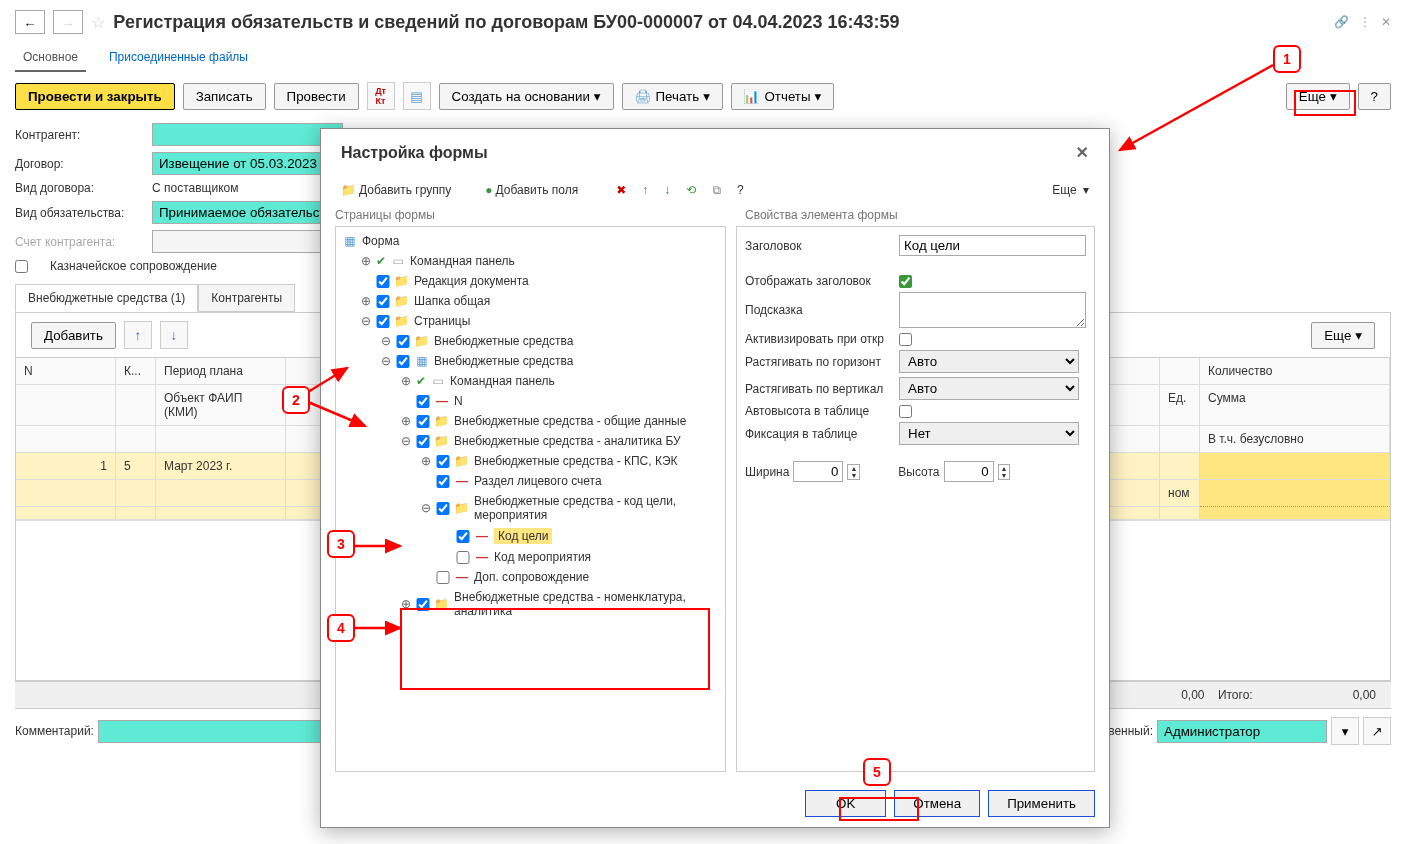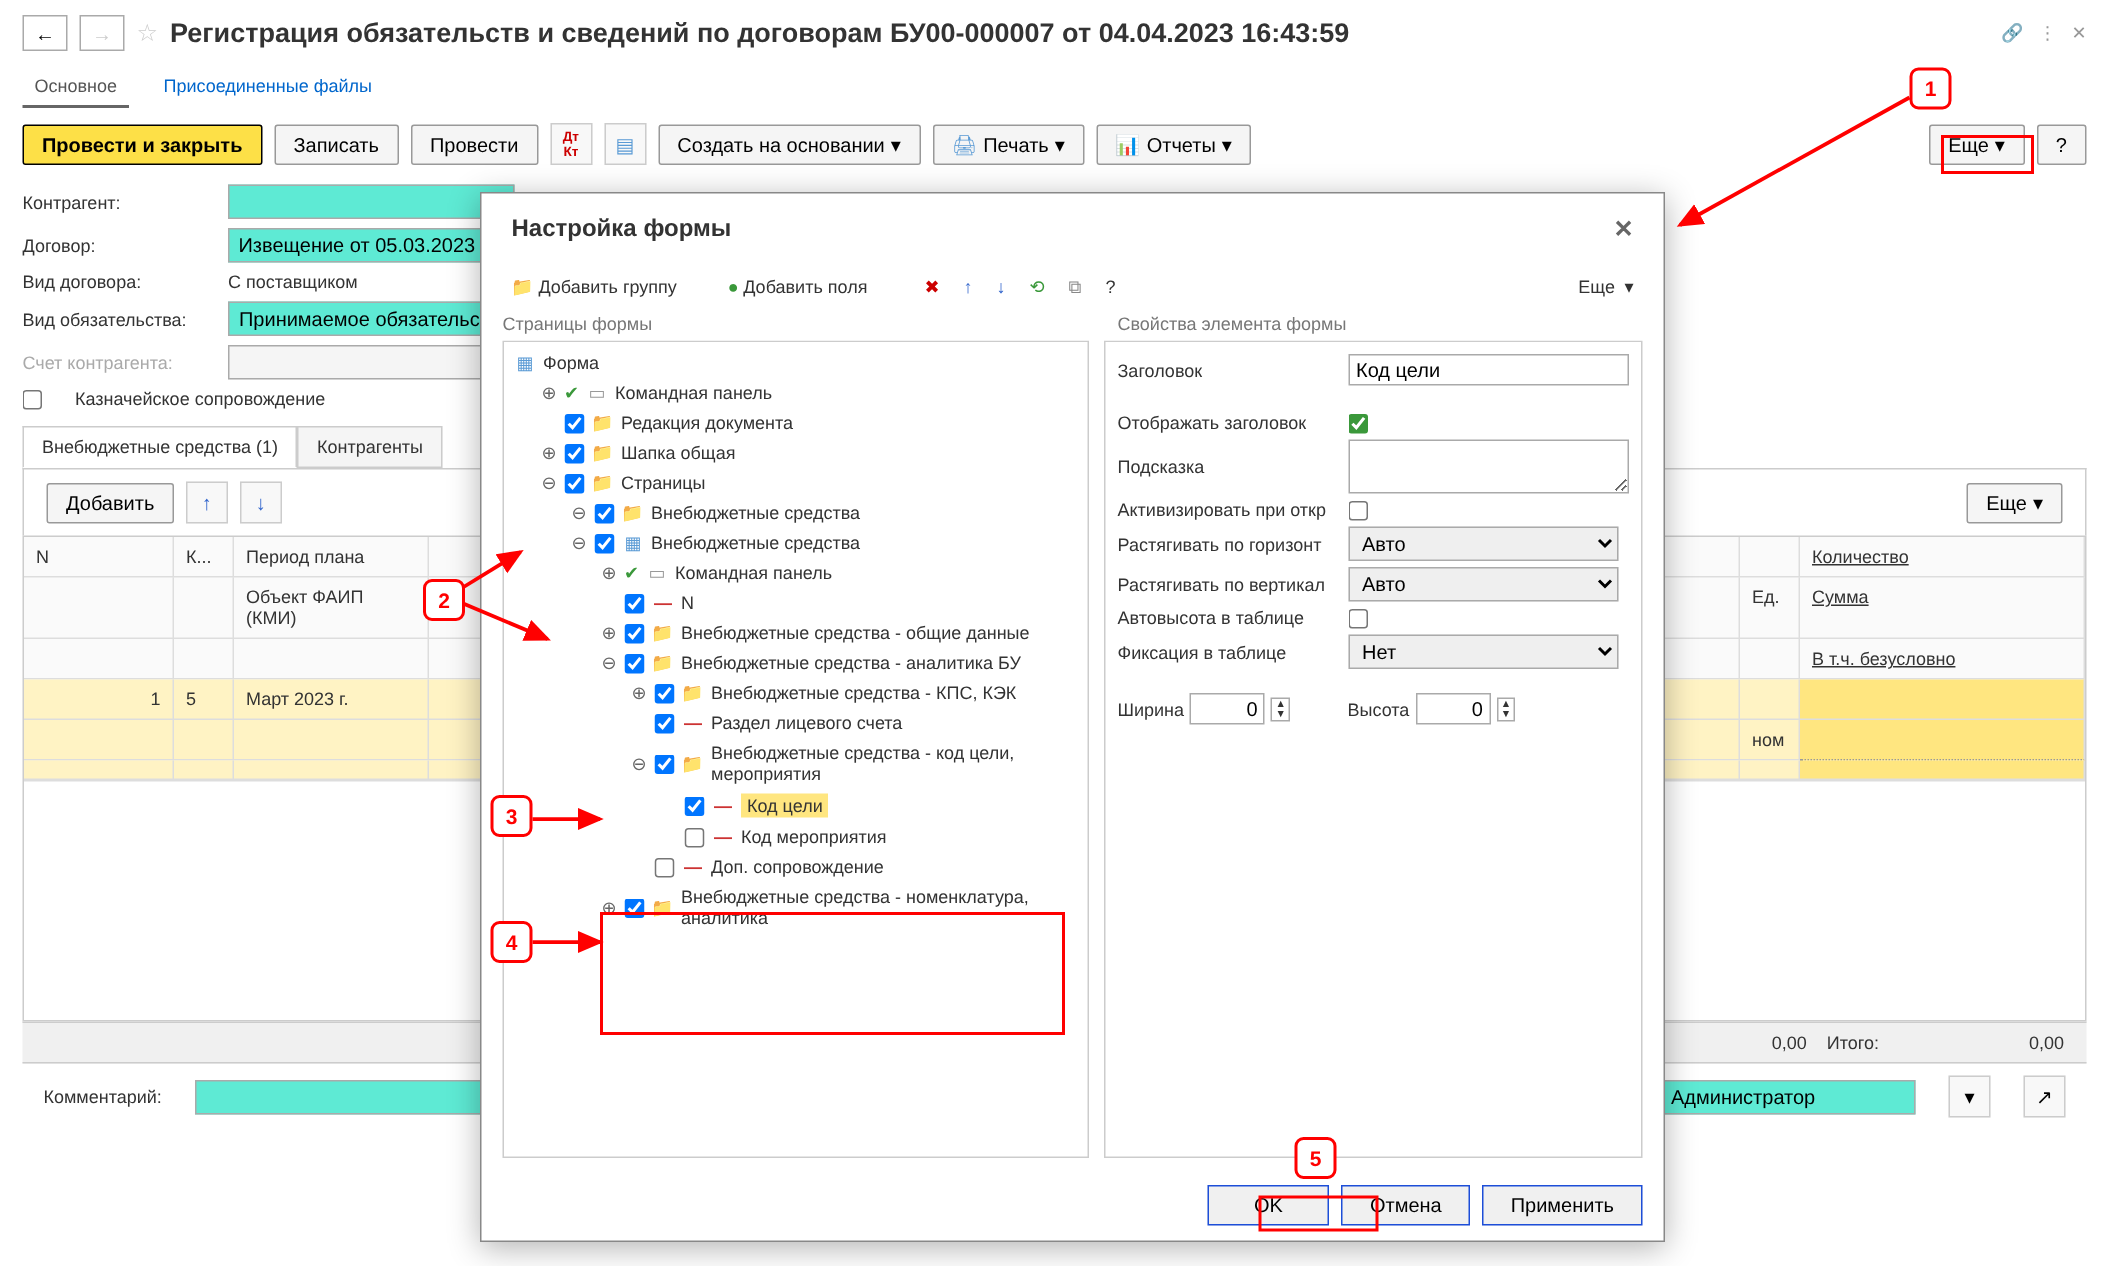--- a/index.html
+++ b/index.html
@@ -24,24 +24,24 @@
 .sec-tab.active { background: #fff; border-bottom-color: #fff; position: relative; z-index: 1; }
 .grid-toolbar { display: flex; gap: 8px; padding: 8px 15px; align-items: center; }
 .grid { margin: 0 15px; border: 1px solid #ccc; }
 .grid-head-row, .grid-row { display: flex; }
 .grid-head-row > div, .grid-row > div { border-right: 1px solid #ddd; border-bottom: 1px solid #ddd; padding: 6px 8px; }
 .col-n { width: 100px; }
 .col-k { width: 40px; }
 .col-period { width: 130px; }
 .col-rest { flex: 1; }
 .col-ed { width: 40px; }
-.col-qty { width: 190px; text-decoration: underline; }
+.col-qty { width: 190px; }
 .grid-row.sel > div { background: #fff3c4; }
 .grid-row.sel > div.hl { background: #ffe680; }
-.footer-row { display: flex; padding: 8px 29px; align-items: center; gap: 22px; }
+.footer-row { display: flex; padding: 8px 15px; align-items: center; gap: 4px; }
 .sum-bar { background: #f0f0f0; padding: 6px 15px; text-align: right; border-top: 1px solid #ccc; border-bottom: 1px solid #ccc; margin: 0 15px; }
 
 .dialog { position: absolute; left: 320px; top: 128px; width: 790px; height: 700px; background: #fff; border: 1px solid #888; box-shadow: 0 4px 20px rgba(0,0,0,0.3); z-index: 100; display: flex; flex-direction: column; }
 .dlg-title { font-size: 16px; font-weight: bold; padding: 14px 20px; display: flex; align-items: center; }
 .dlg-close { margin-left: auto; cursor: pointer; font-size: 16px; color: #666; }
 .dlg-toolbar { display: flex; gap: 4px; padding: 4px 14px; align-items: center; }
 .dlg-tb-btn { padding: 3px 6px; cursor: pointer; display: inline-flex; align-items: center; gap: 3px; }
 .dlg-headers { display: flex; padding: 4px 14px; color: #777; }
 .dlg-body { display: flex; flex: 1; overflow: hidden; padding: 0 14px 8px; gap: 10px; }
 .tree-panel { width: 400px; border: 1px solid #ccc; overflow-y: auto; position: relative; padding: 4px 0; }

